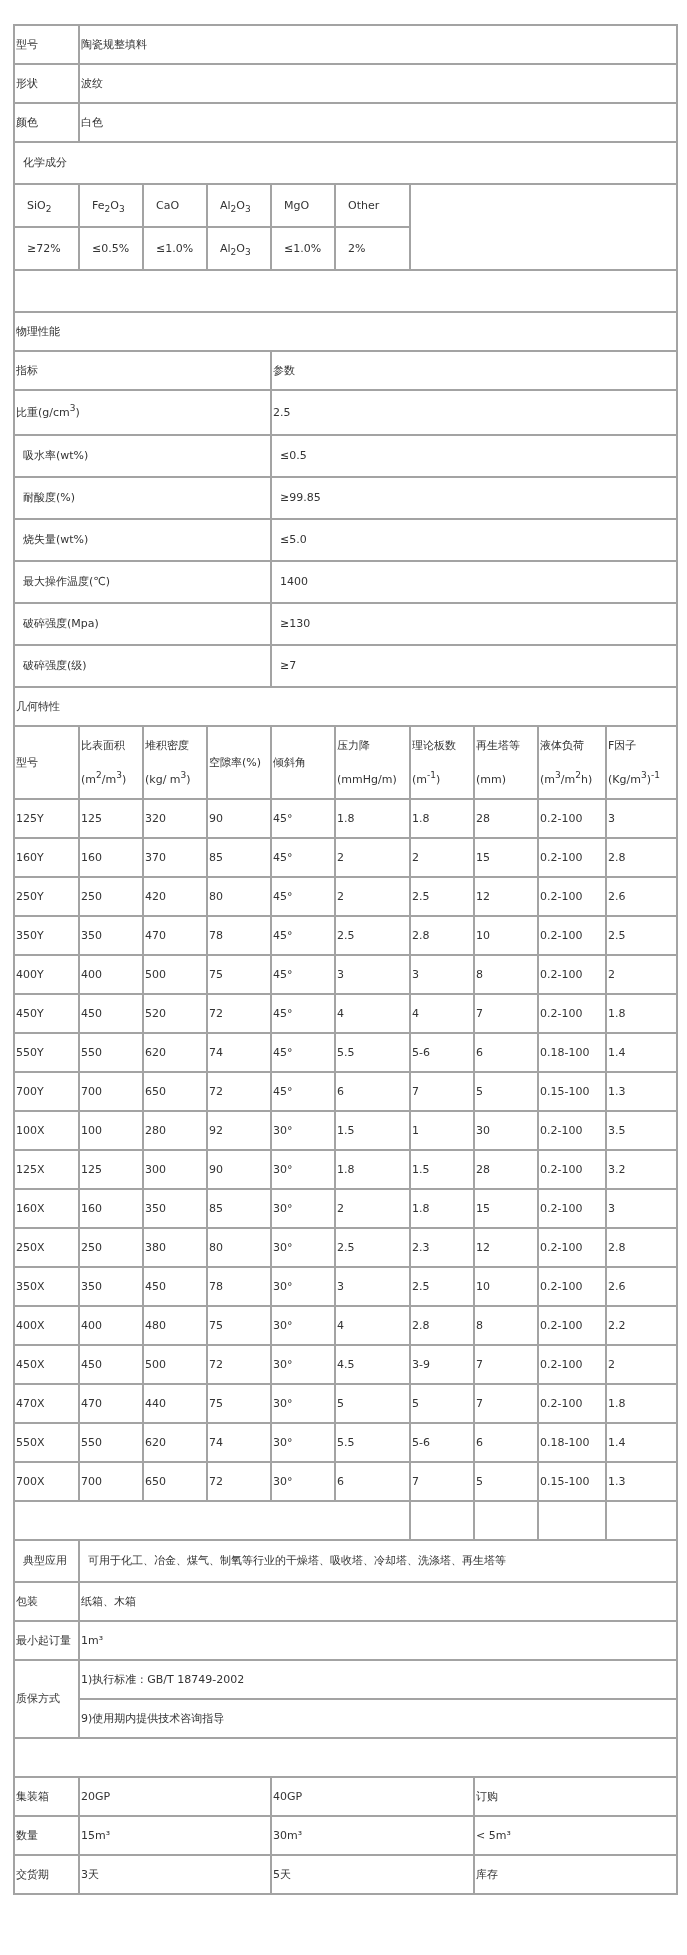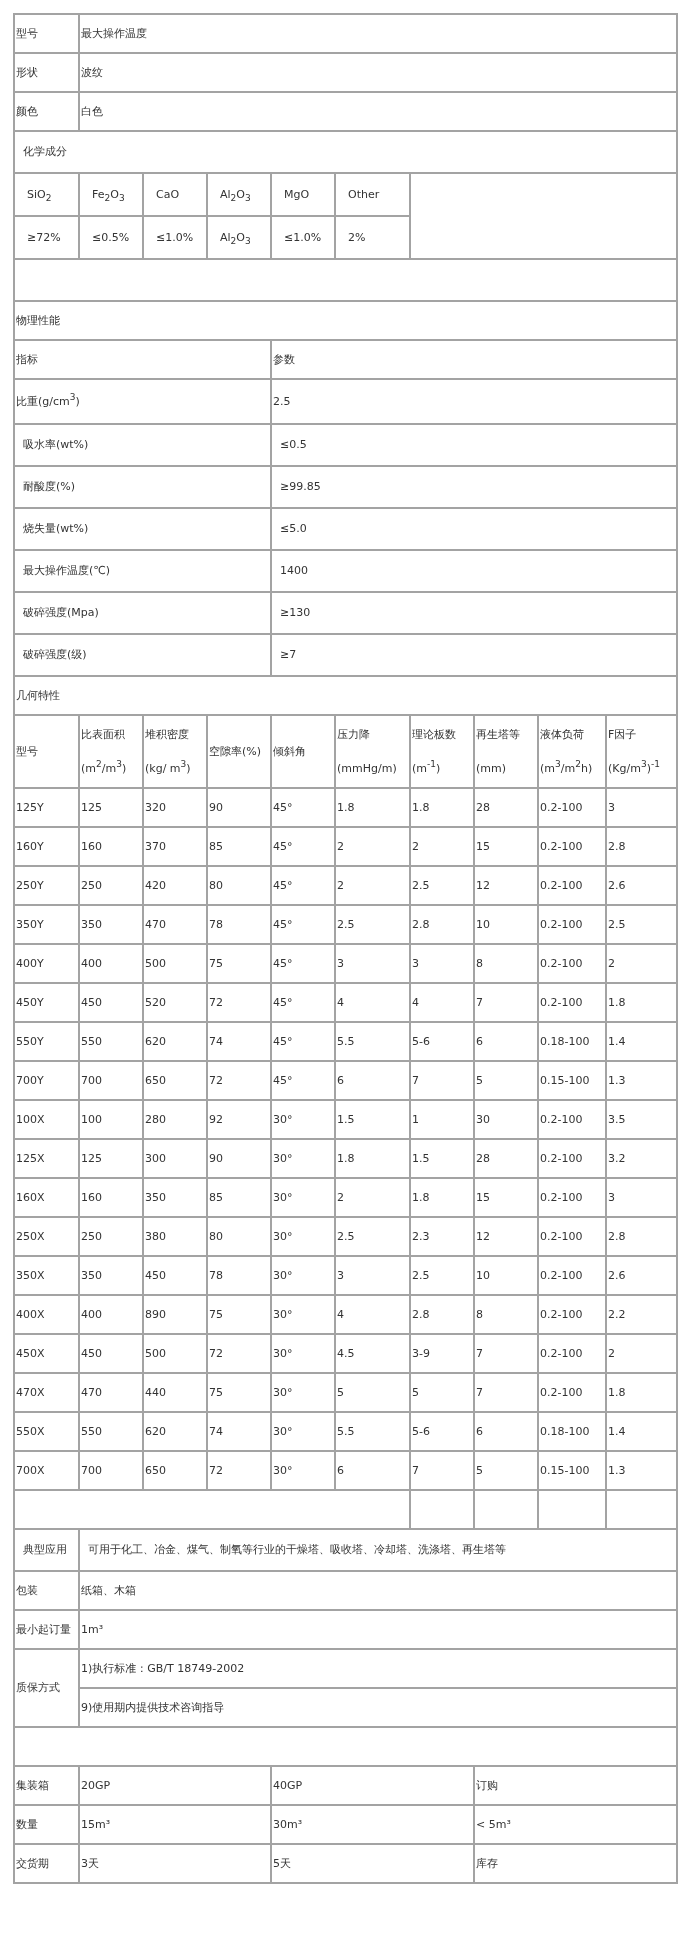--- a/index.html
+++ b/index.html
@@ -1,18 +1,18 @@
 <!DOCTYPE html>
 <html><head>
 <meta charset="utf-8">
 <style>
   html, body { margin: 0; padding: 0; background: #ffffff; }
   body { width: 687px; height: 1955px; position: relative; overflow: hidden;
          font-family: "DejaVu Sans", "Liberation Sans", sans-serif; font-size: 11px; color: #333333; }
-  table.spec { position: absolute; left: 13px; top: 13px; width: 663px;
+  table.spec { position: absolute; left: 13px; top: 24px; width: 663px;
                border-collapse: collapse; table-layout: fixed; }
   table.spec td { border: 2px solid #a3a3a3; padding: 0 0 0 1px; vertical-align: middle;
                   height: 37px; line-height: 14px; white-space: nowrap; overflow: hidden; }
   tr.tall td { height: 40px; padding-left: 8px; }
   tr.xtall td { height: 41px; padding-left: 12px; }
   tr.hdr td { height: 71px; line-height: 34px; margin-top: 12px; }
   tr.hdr td span.l { display: block; line-height: 34px; }
   sub, sup { font-size: 9px; line-height: 0; }
   sub { vertical-align: -3px; }
 </style>
@@ -29,21 +29,21 @@
     <col style="width:75px">
       <col style="width:64px">
       <col style="width:64px">
       <col style="width:68px">
       <col style="width:71px">
   </colgroup>
   <tbody>
 
     <tr>
       <td>型号</td>
-      <td colspan="9">最大操作温度</td>
+      <td colspan="9">陶瓷规整填料</td>
     </tr>
     <tr>
       <td>形状</td>
       <td colspan="9">波纹</td>
     </tr>
     <tr>
       <td>颜色</td>
       <td colspan="9">白色</td>
     </tr>
 
@@ -297,21 +297,21 @@
         <td>30°</td>
         <td>3</td>
         <td>2.5</td>
         <td>10</td>
         <td>0.2-100</td>
         <td>2.6</td>
       </tr>
       <tr>
         <td>400X</td>
         <td>400</td>
-        <td>890</td>
+        <td>480</td>
         <td>75</td>
         <td>30°</td>
         <td>4</td>
         <td>2.8</td>
         <td>8</td>
         <td>0.2-100</td>
         <td>2.2</td>
       </tr>
       <tr>
         <td>450X</td>

